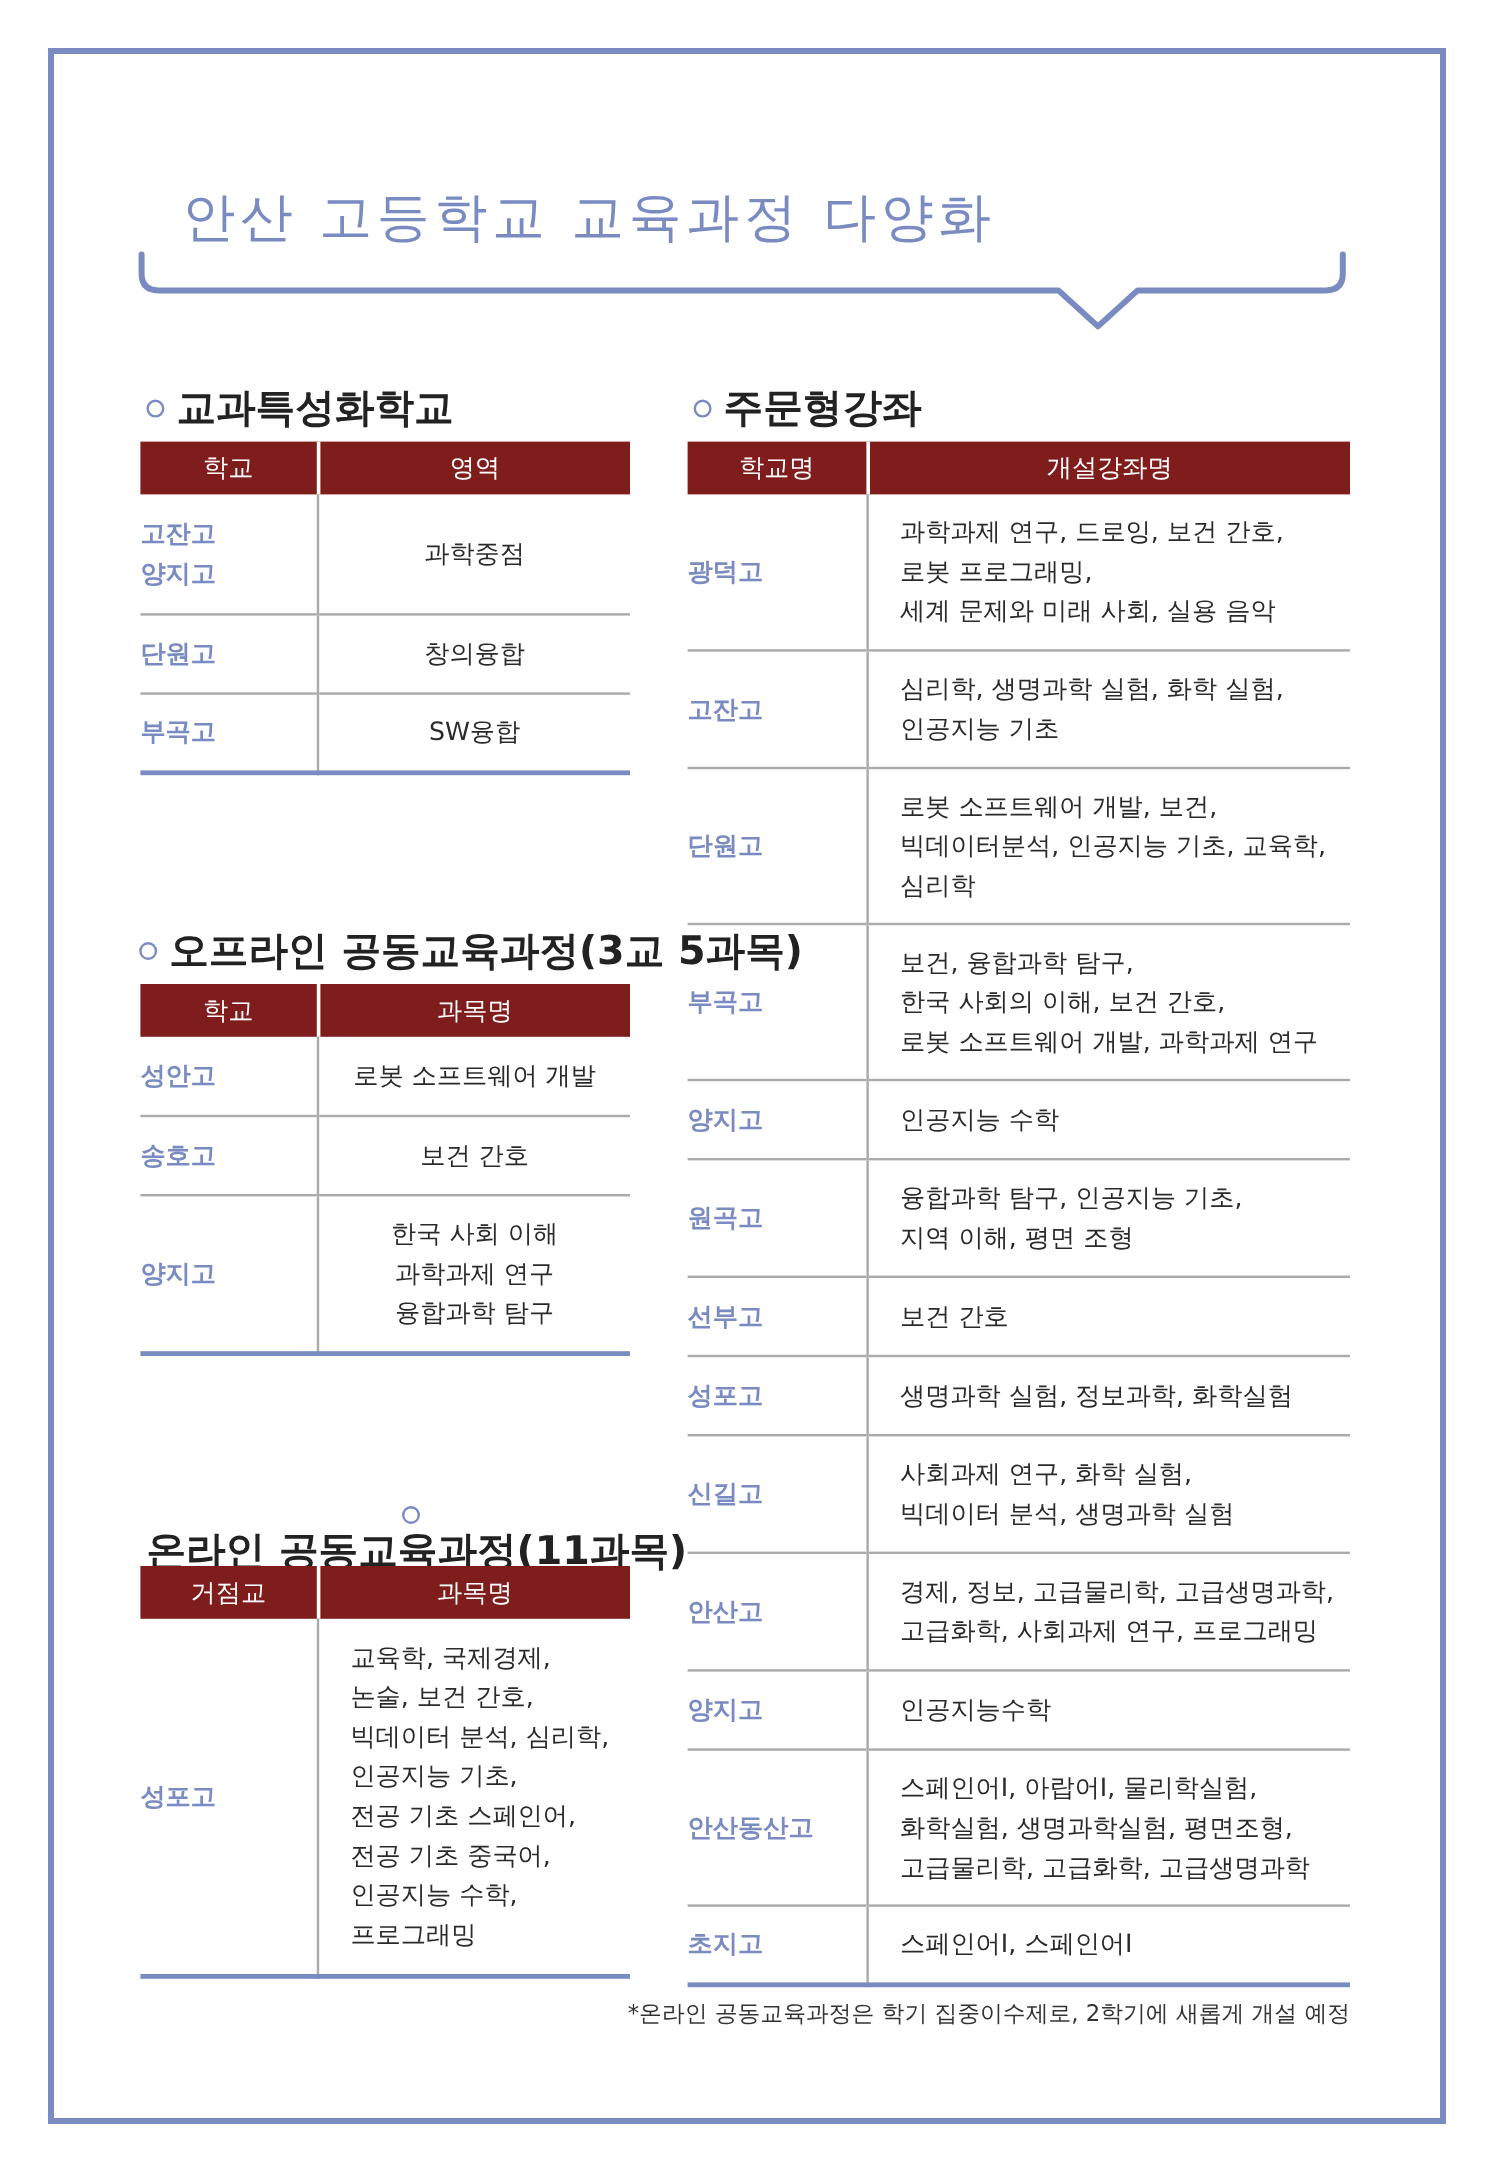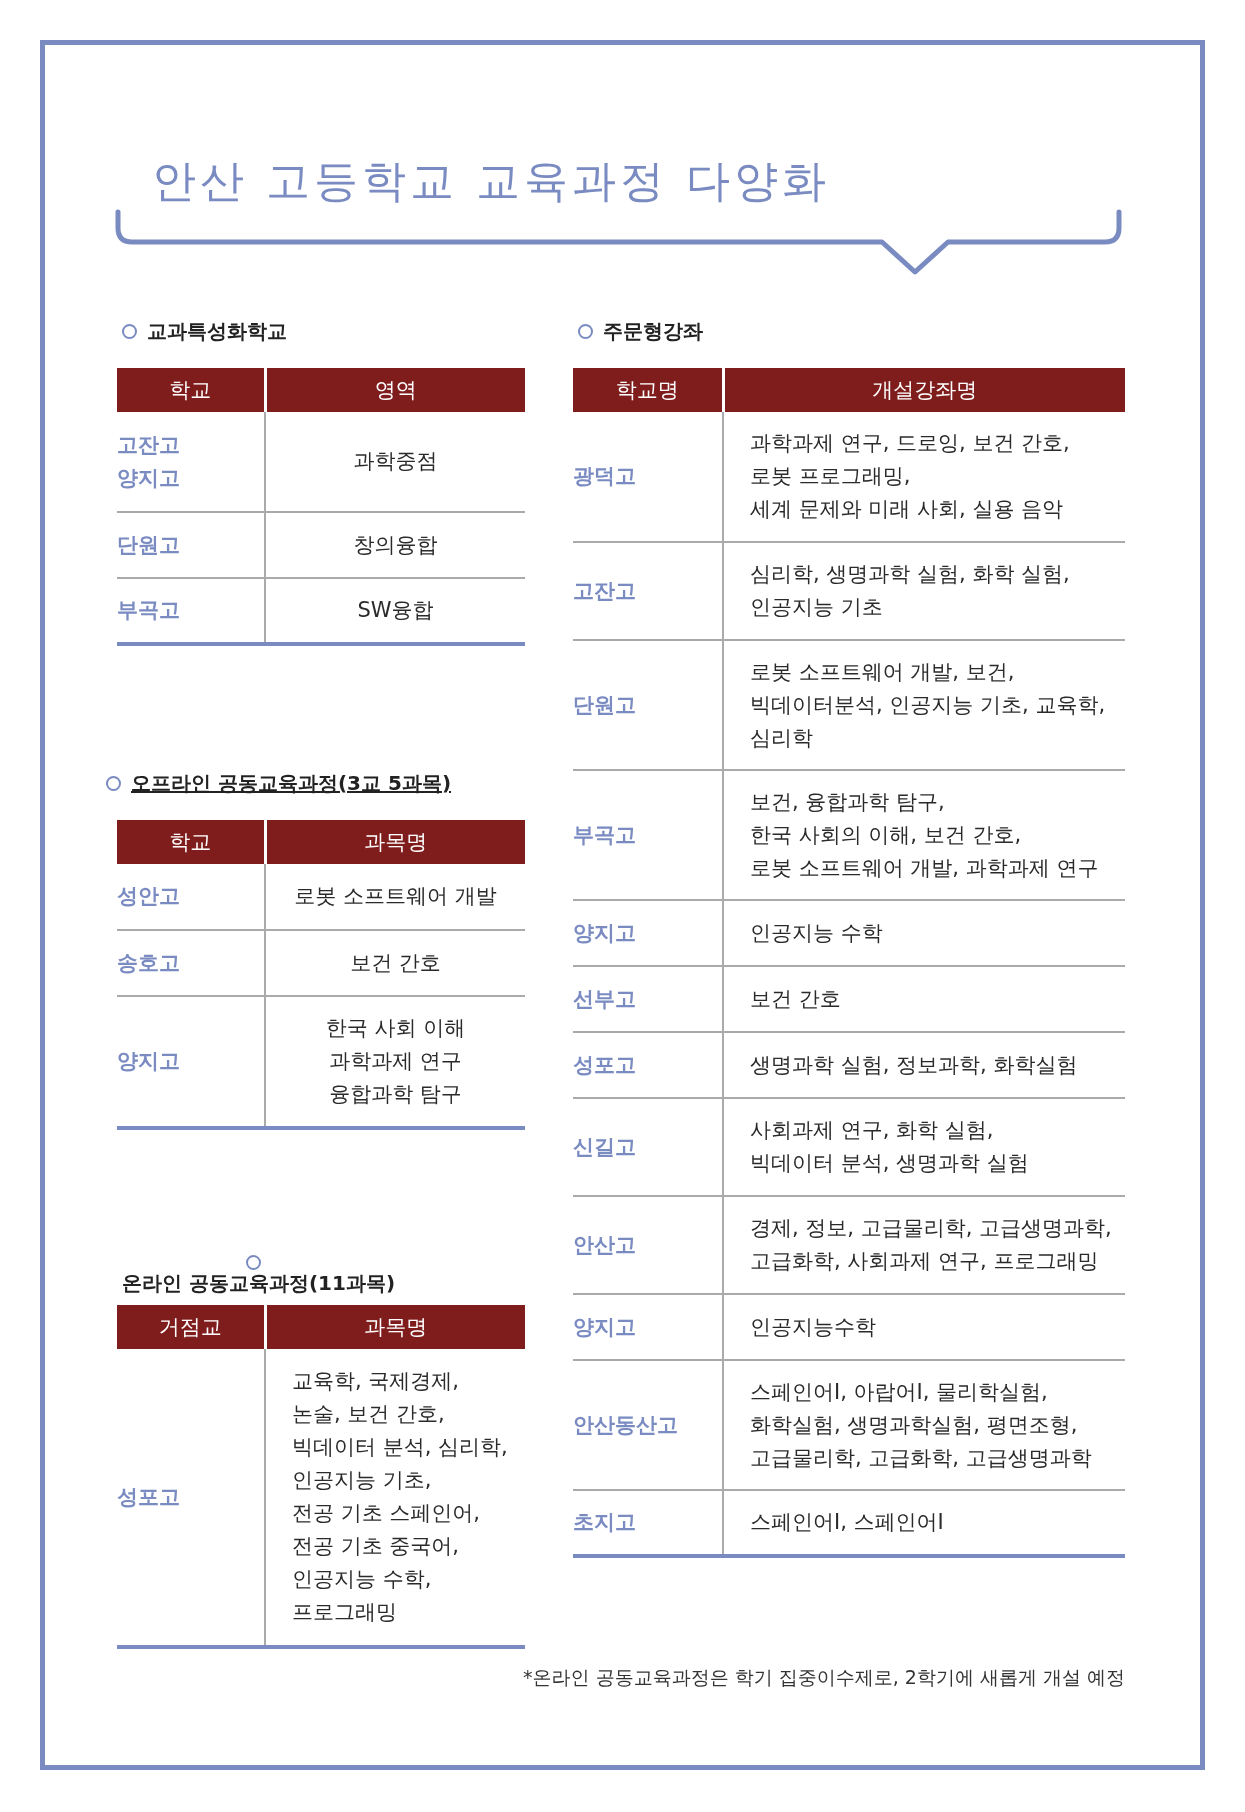--- a/index.html
+++ b/index.html
@@ -1,21 +1,21 @@
 <!DOCTYPE html>
 <html><head>
 <meta charset="utf-8">
 <style>
   * { box-sizing: border-box; margin: 0; padding: 0; }
   html, body { width: 1245px; height: 1812px; background: #ffffff; }
   body { position: relative; font-family: "DejaVu Sans", "Liberation Sans", sans-serif; color: #2a2a2a; overflow: hidden; }
   .frame { position: absolute; left: 40px; top: 40px; width: 1165px; height: 1730px; border: 5px solid #7a8bc2; }
   .title { position: absolute; left: 152px; top: 152px; font-size: 44px; font-weight: normal; color: #7a8bc2; letter-spacing: 4px; white-space: nowrap; }
   .bracket { position: absolute; left: 0; top: 0; }
-  .section-title { position: absolute; font-size: 20px; font-weight: bold; color: #222; white-space: nowrap; display: flex; align-items: center; }
+  .section-title { position: absolute; font-size: 33px; font-weight: bold; color: #222; white-space: nowrap; display: flex; align-items: center; }
   .section-title .bullet { width: 15px; height: 15px; border: 2px solid #7a8bc2; border-radius: 50%; margin-right: 10px; display: inline-block; }
   table { position: absolute; border-collapse: collapse; table-layout: fixed; }
   th { background: #7f1d1d; color: #fff; font-weight: normal; font-size: 21px; height: 44px; border-left: 3px solid #fff; }
   th:first-child { border-left: none; }
   td { font-size: 21px; border-top: 2px solid #aaaaaa; vertical-align: middle; line-height: 33px; }
   tr:nth-child(1) td { border-top: none; }
   td.school { color: #7a8bc2; font-weight: bold; text-align: left; border-right: 2px solid #aaaaaa; }
   td.center { text-align: center; }
   td.left { text-align: left; padding-left: 26px; }
   tbody { border-bottom: 4px solid #7a8bc2; }
@@ -56,21 +56,21 @@
         <td class="school">단원고</td>
         <td class="center">창의융합</td>
       </tr>
       <tr style="height: 66px;">
         <td class="school">부곡고</td>
         <td class="center">SW융합</td>
       </tr>
     </tbody>
 </table>
 
-<div class="section-title" style="left:106px; top:770px;text-decoration:underline;">
+<div class="section-title" style="left:116px; top:770px;">
   <span class="bullet"></span>
   <span>오프라인 공동교육과정(3교 5과목)</span>
 </div>
 <table id="t-offline" style="left:117px; top:820px; width:408px;">
   <colgroup>
       <col style="width:148px">
       <col>
     </colgroup>
   <thead>
       <tr>
@@ -146,20 +146,24 @@
         <td class="left">로봇 소프트웨어 개발, 보건,<br>빅데이터분석, 인공지능 기초, 교육학,<br>심리학</td>
       </tr>
       <tr style="height: 130px;">
         <td class="school">부곡고</td>
         <td class="left">보건, 융합과학 탐구,<br>한국 사회의 이해, 보건 간호,<br>로봇 소프트웨어 개발, 과학과제 연구</td>
       </tr>
       <tr style="height: 66px;">
         <td class="school">양지고</td>
         <td class="left">인공지능 수학</td>
       </tr>
+      <tr style="height: 98px;">
+        <td class="school">원곡고</td>
+        <td class="left">융합과학 탐구, 인공지능 기초,<br>지역 이해, 평면 조형</td>
+      </tr>
       <tr style="height: 66px;">
         <td class="school">선부고</td>
         <td class="left">보건 간호</td>
       </tr>
       <tr style="height: 66px;">
         <td class="school">성포고</td>
         <td class="left">생명과학 실험, 정보과학, 화학실험</td>
       </tr>
       <tr style="height: 98px;">
         <td class="school">신길고</td>

